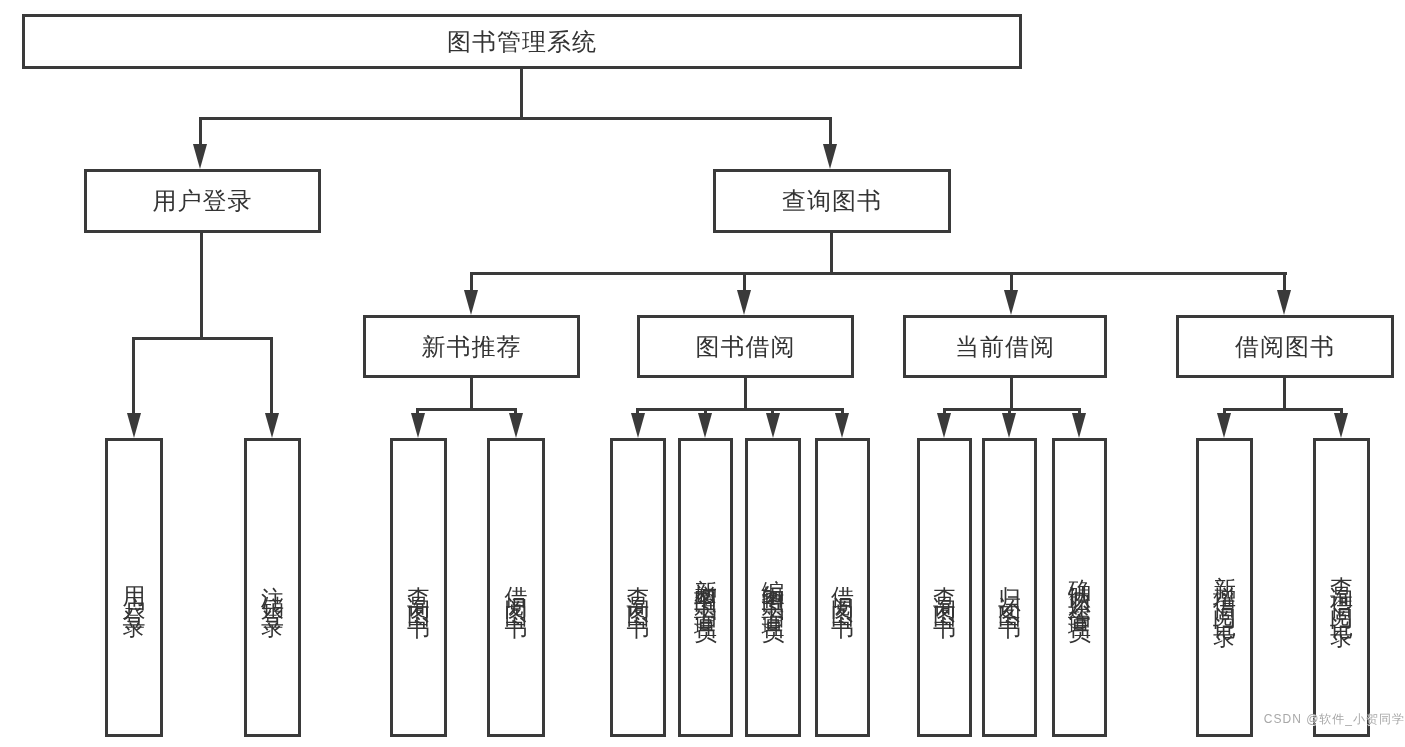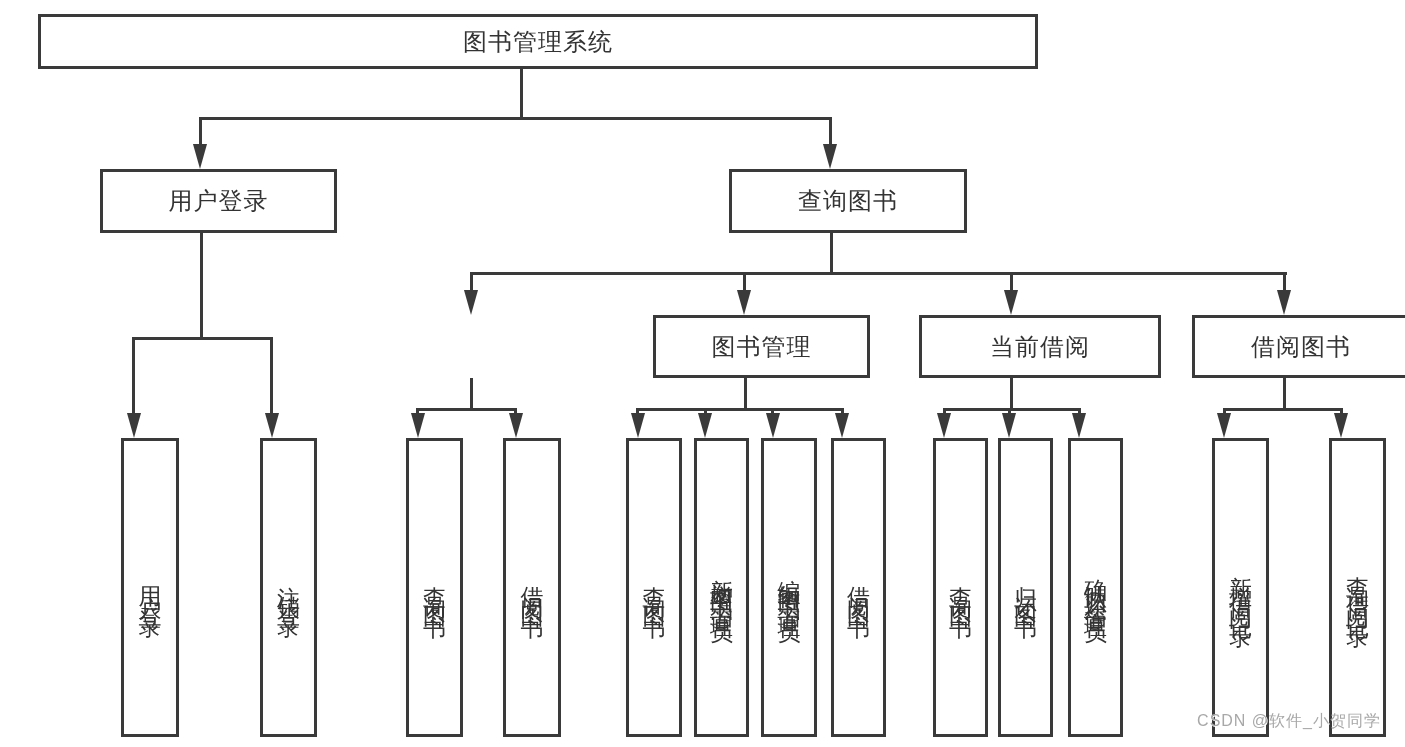--- a/index.html
+++ b/index.html
@@ -14,24 +14,24 @@
   .hlabel{font-size:24px;color:#333333;letter-spacing:1px;white-space:nowrap;}
   .vtxt{
     writing-mode:vertical-rl;text-orientation:mixed;
     font-size:23px;color:#333333;letter-spacing:10px;line-height:1;white-space:nowrap;
   }
   .vtxt.long{letter-spacing:6px;}
   .ln{position:absolute;background:#3a3a3a;}
   .ah{position:absolute;width:0;height:0;border-left:7px solid transparent;
       border-right:7px solid transparent;border-top:25px solid #3a3a3a;}
   .watermark{
-    position:absolute;top:711px;right:24px;font-size:16px;color:#a8a8a8;z-index:6;
+    position:absolute;top:711px;right:0;font-size:12px;color:#a8a8a8;z-index:6;
     text-shadow:1px 1px 0 #ffffff;white-space:nowrap;letter-spacing:1px;
   }
-  .box{z-index:2;margin-left:16px;}
+  .box{z-index:2;}
 </style>
 </head>
 <body>
 
 <div class="canvas">
 
   <div class="box" style="left:22px;top:14px;width:1000px;height:55px;">
     <span class="hlabel">图书管理系统</span>
   </div>
 
@@ -60,24 +60,27 @@
   <div class="ln" style="left:470px;top:272px;width:817px;height:3px;"></div>
   <div class="ln" style="left:470px;top:272px;width:3px;height:20px;"></div>
   <div class="ah" style="left:464px;top:290px;"></div>
   <div class="ln" style="left:743px;top:272px;width:3px;height:20px;"></div>
   <div class="ah" style="left:737px;top:290px;"></div>
   <div class="ln" style="left:1010px;top:272px;width:3px;height:20px;"></div>
   <div class="ah" style="left:1004px;top:290px;"></div>
   <div class="ln" style="left:1283px;top:272px;width:3px;height:20px;"></div>
   <div class="ah" style="left:1277px;top:290px;"></div>
 
+  <div class="box" style="left:363px;top:315px;width:217px;height:63px;">
+    <span class="hlabel">新书推荐</span>
+  </div>
   <div class="box" style="left:637px;top:315px;width:217px;height:63px;">
-    <span class="hlabel">图书管理</span>
+    <span class="hlabel">图书借阅</span>
   </div>
-  <div class="box" style="left:903px;top:315px;width:242px;height:63px;">
+  <div class="box" style="left:903px;top:315px;width:204px;height:63px;">
     <span class="hlabel">当前借阅</span>
   </div>
   <div class="box" style="left:1176px;top:315px;width:218px;height:63px;">
     <span class="hlabel">借阅图书</span>
   </div>
 
   <div class="ln" style="left:470px;top:378px;width:3px;height:33px;"></div>
   <div class="ln" style="left:416px;top:408px;width:101px;height:3px;"></div>
   <div class="ln" style="left:416px;top:408px;width:3px;height:9px;"></div>
   <div class="ah" style="left:411px;top:413px;"></div>

